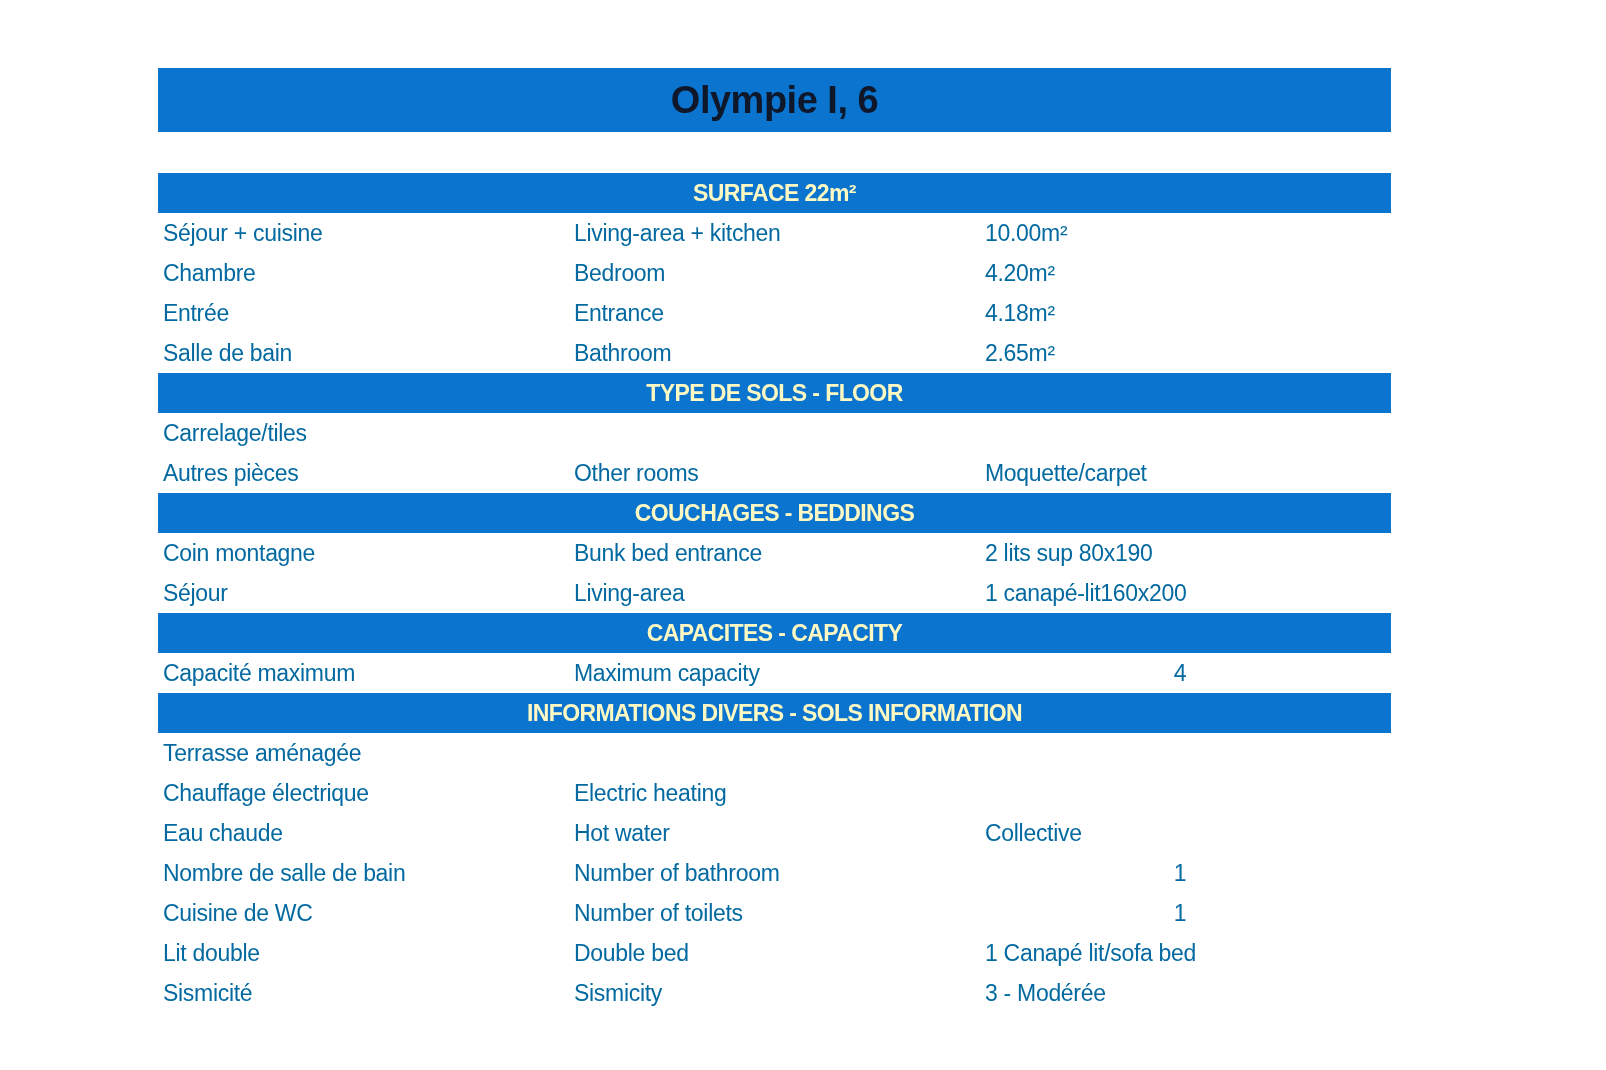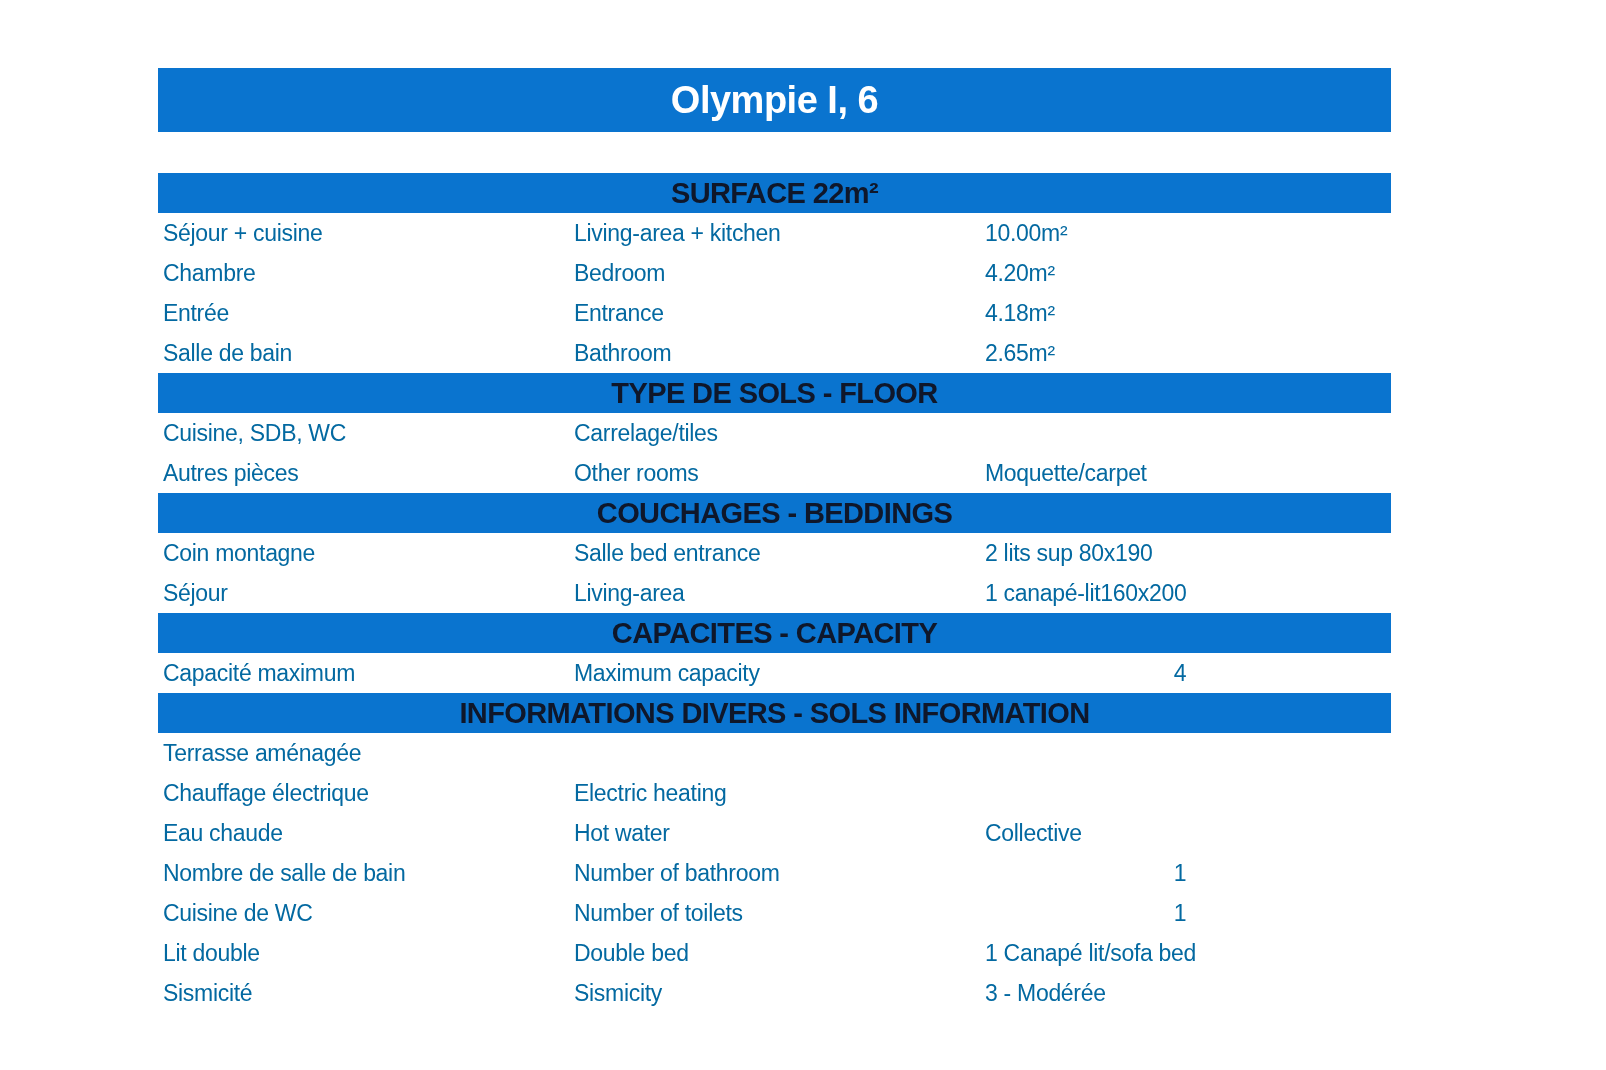--- a/index.html
+++ b/index.html
@@ -1,25 +1,25 @@
 <!DOCTYPE html>
 <html style="--accent: #0a74cf;"><head>
   <meta charset="utf-8">
   <style>
     html, body { margin: 0; padding: 0; background: #ffffff; }
     body { width: 1606px; height: 1070px; position: relative; overflow: hidden;
            font-family: "Liberation Sans", sans-serif; }
     .sheet { position: absolute; left: 158px; top: 68px; width: 1233px; }
-    .title-bar { height: 64px; background: var(--accent); color: #ffffff;
+    .title-bar { height: 64px; background: var(--accent); color: #0f172a;
                  display: flex; align-items: center; justify-content: center;
                  font-weight: bold; font-size: 38px; letter-spacing: -0.5px; }
     .gap { height: 41px; }
-    .section-header { height: 40px; background: var(--accent); color: #0f172a;
+    .section-header { height: 40px; background: var(--accent); color: #fef9c3;
                       display: flex; align-items: center; justify-content: center;
-                      font-weight: bold; font-size: 29px; letter-spacing: -0.6px; }
+                      font-weight: bold; font-size: 23px; letter-spacing: -0.6px; }
     .row { height: 40px; display: flex; align-items: center; color: #0369a1;
            font-size: 23px; letter-spacing: -0.3px; }
     .c1 { width: 411px; padding-left: 5px; box-sizing: border-box; }
     .c2 { width: 411px; padding-left: 5px; box-sizing: border-box; }
     .c3 { flex: 1; padding-left: 5px; box-sizing: border-box; }
     .c3.num { padding-left: 0; }
     .c3.num span { display: inline-block; width: 400px; text-align: center; }
   </style>
 </head>
 <body>
@@ -45,33 +45,32 @@
       <span class="c3">4.18m²</span>
     </div>
   <div class="row">
       <span class="c1">Salle de bain</span>
       <span class="c2">Bathroom</span>
       <span class="c3">2.65m²</span>
     </div>
 
   <div class="section-header">TYPE DE SOLS - FLOOR</div>
   <div class="row">
-      <span class="c1">Cuisine, SDB, WC</span>
       <span class="c3">Carrelage/tiles</span>
     </div>
   <div class="row">
       <span class="c1">Autres pièces</span>
       <span class="c2">Other rooms</span>
       <span class="c3">Moquette/carpet</span>
     </div>
 
   <div class="section-header">COUCHAGES - BEDDINGS</div>
   <div class="row">
       <span class="c1">Coin montagne</span>
-      <span class="c2">Salle bed entrance</span>
+      <span class="c2">Bunk bed entrance</span>
       <span class="c3">2 lits sup 80x190</span>
     </div>
   <div class="row">
       <span class="c1">Séjour</span>
       <span class="c2">Living-area</span>
       <span class="c3">1 canapé-lit160x200</span>
     </div>
 
   <div class="section-header">CAPACITES - CAPACITY</div>
   <div class="row">

